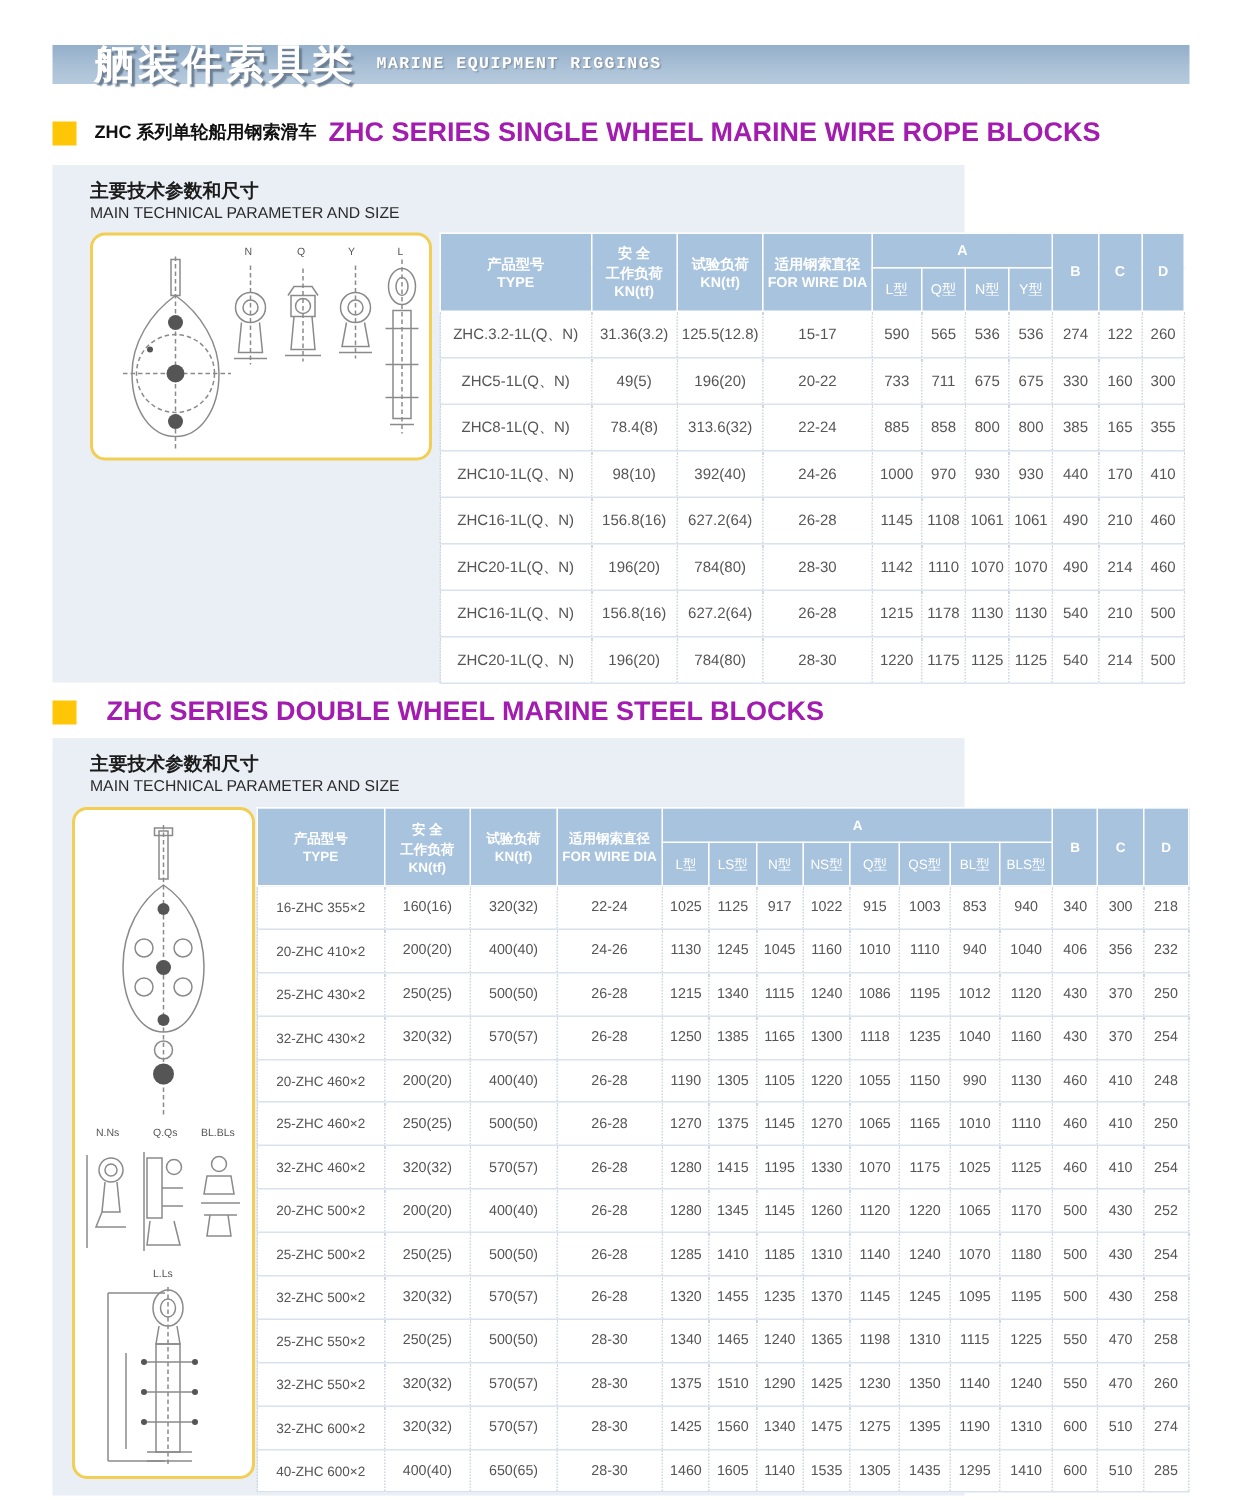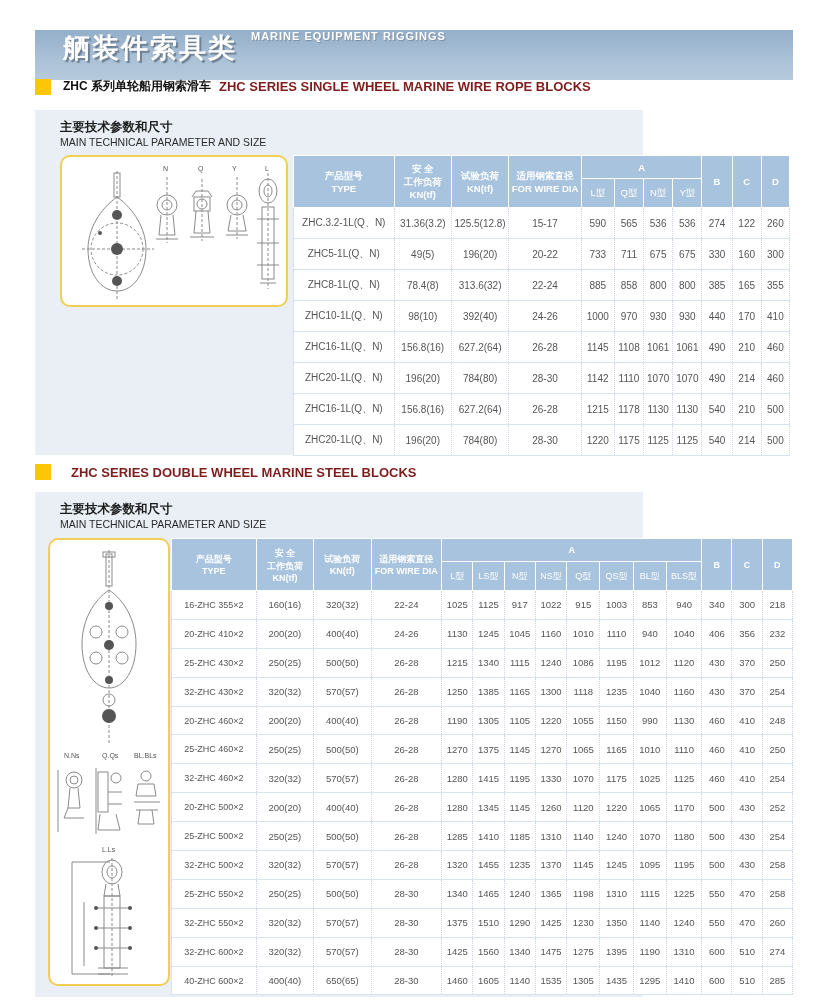--- a/index.html
+++ b/index.html
@@ -1,34 +1,34 @@
 <!DOCTYPE html>
 <html><head>
 <meta charset="utf-8">
 <style>
   html,body{margin:0;padding:0;background:#ffffff;}
   .page{position:relative;width:830px;height:1000px;background:#ffffff;overflow:hidden;
         font-family:"Liberation Sans", sans-serif;}
 
   
-  .banner{position:absolute;left:35px;top:30px;width:758px;height:50px;
+  .banner{position:absolute;left:35px;top:30px;width:758px;height:26px;
           background:linear-gradient(180deg,#94afca 0%,#a9c0d6 55%,#b7cadd 100%);
-          display:flex;align-items:flex-start;padding-left:28px;box-sizing:border-box;}
+          display:flex;align-items:center;padding-left:28px;box-sizing:border-box;font-family:Liberation Mono, monospace;}
   .banner-cn{font-size:27px;font-weight:bold;color:#ffffff;letter-spacing:2px;
              text-shadow:2px 2px 1px #6d7f92;}
   .banner-en{font-size:11px;font-weight:bold;color:#ffffff;margin-left:14px;letter-spacing:1px;
              text-shadow:1px 1px 1px #7d8da0;}
 
   
   .sec-head{position:absolute;left:35px;display:flex;align-items:center;}
   #sec1-head{top:78px;}
   #sec2-head{top:464px;}
   .bullet{width:16px;height:16px;background:#ffc608;display:inline-block;margin-right:12px;}
   .sec-cn{font-size:12px;font-weight:bold;color:#111111;}
-  .sec-en{font-size:13px;font-weight:bold;color:#7f1d1d;margin-left:8px;}
+  .sec-en{font-size:18px;font-weight:bold;color:#a21caf;margin-left:8px;}
 
   
   .panel{position:absolute;left:35px;width:608px;background:#e9eff5;}
   #panel1{top:110px;height:345px;}
   #panel2{top:492px;height:505px;}
   .sub-cn{position:absolute;left:25px;top:9px;font-size:12.5px;font-weight:bold;color:#1c1c1c;}
   .sub-en{position:absolute;left:25px;top:26px;font-size:10.5px;color:#2a2a2a;}
 
   
   .dbox{position:absolute;background:#ffffff;border:2px solid #f2ce54;border-radius:10px;box-sizing:border-box;}

